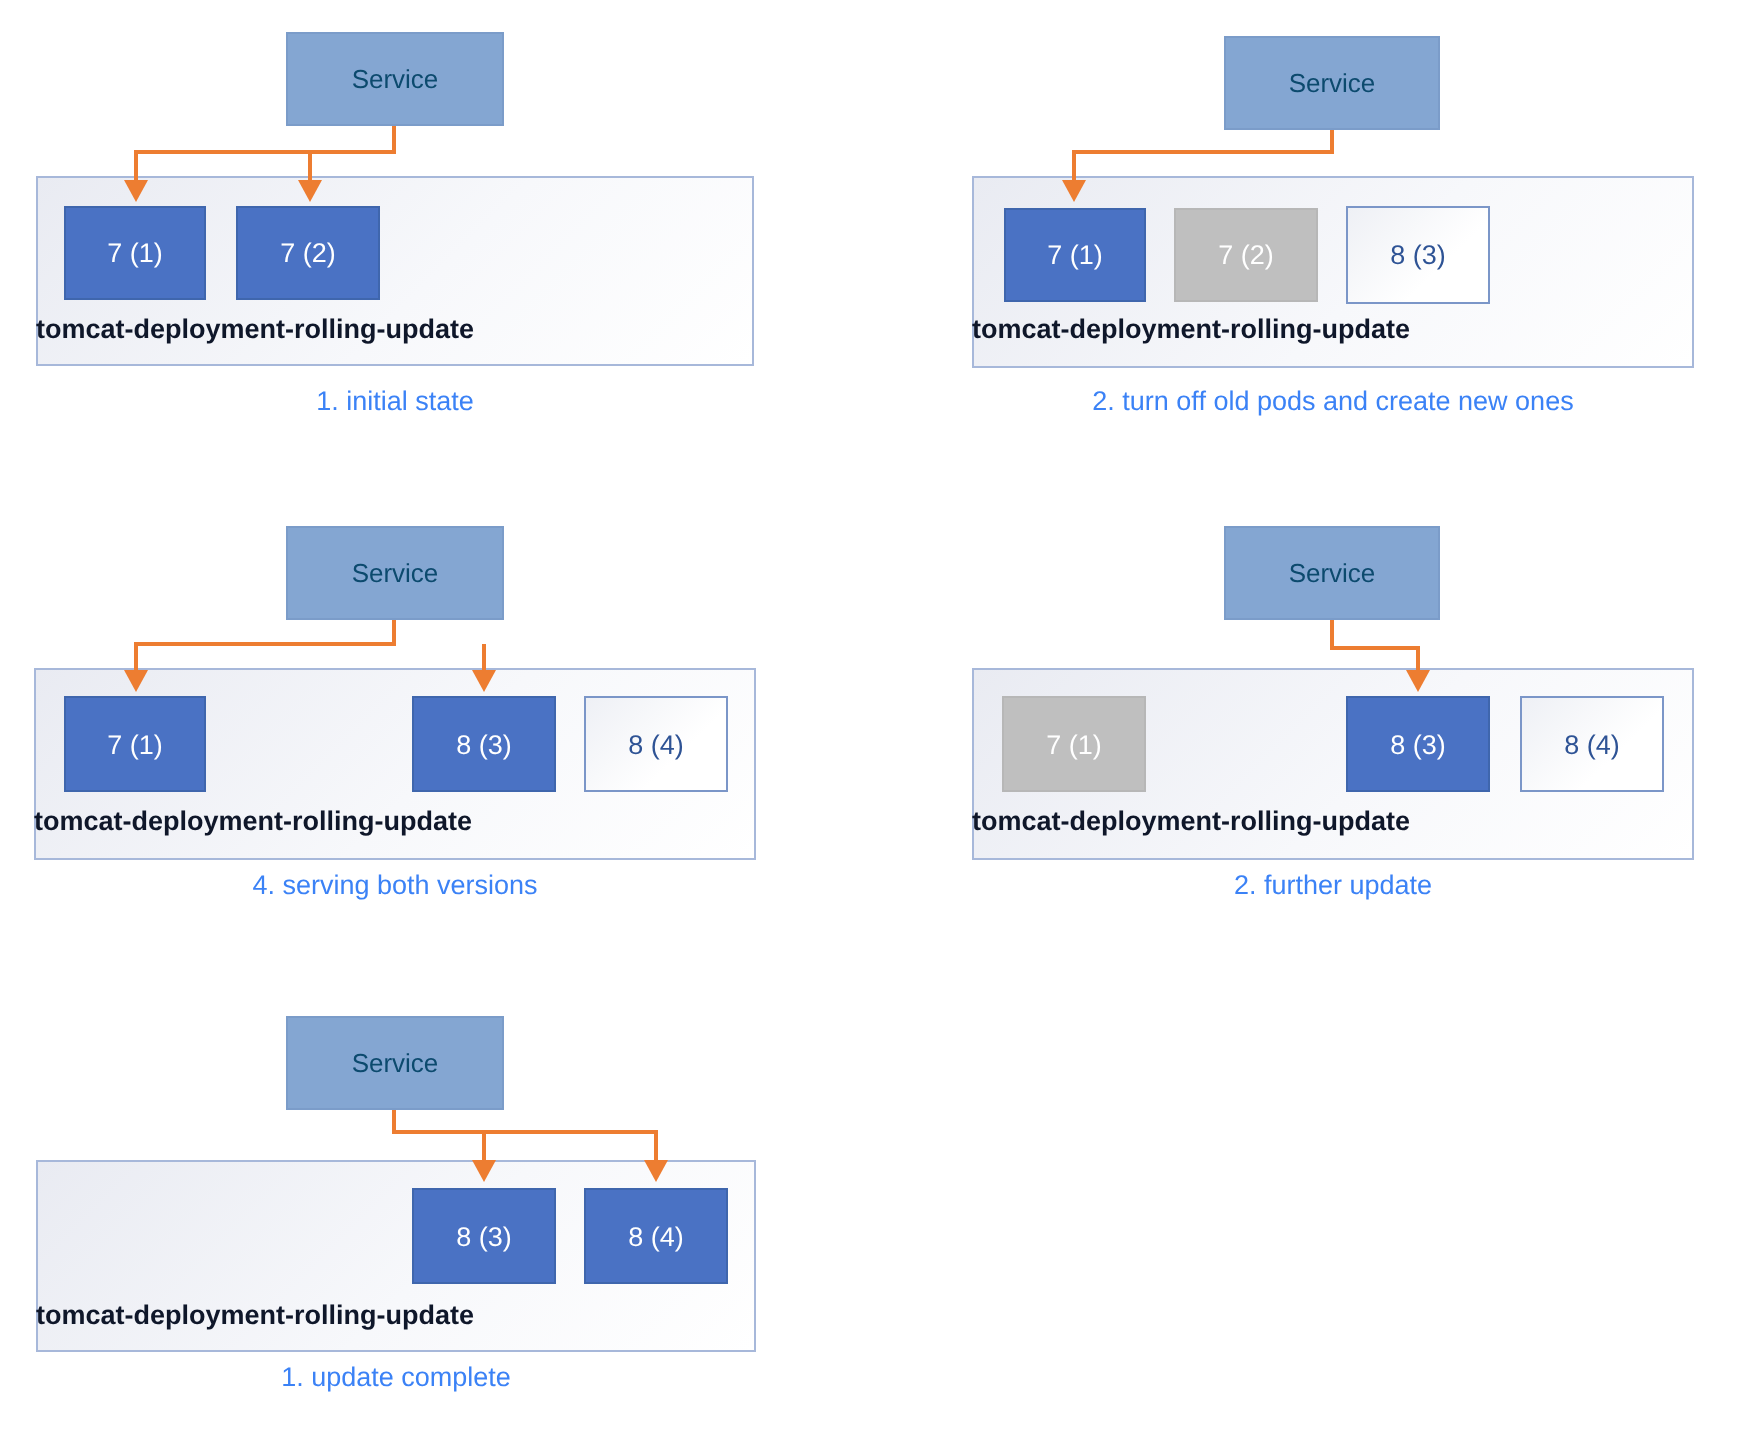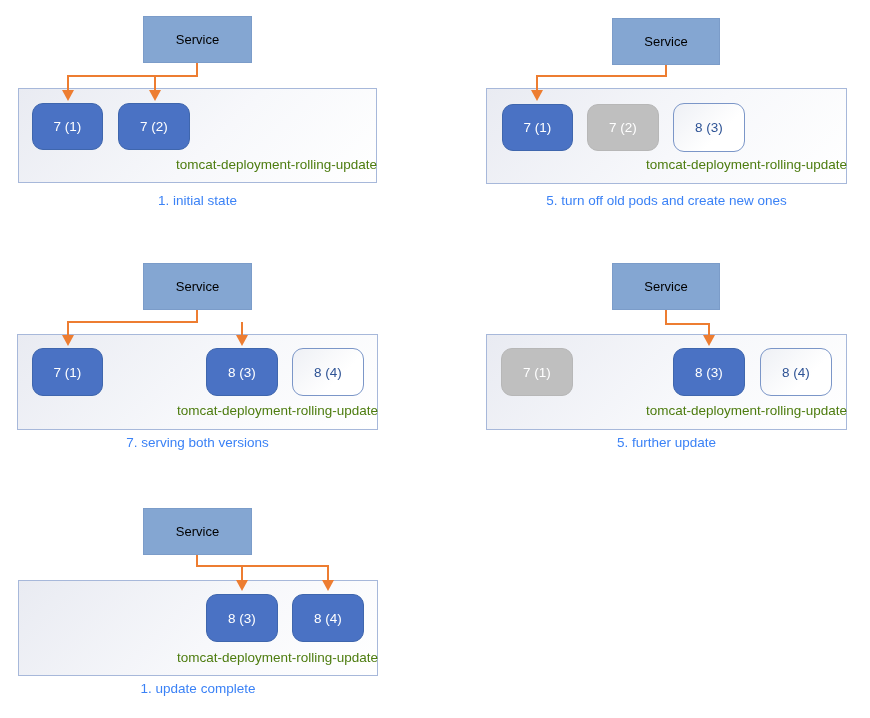--- a/index.html
+++ b/index.html
@@ -7,58 +7,58 @@
     position:relative;
     width:870px;height:718px;
     background:#ffffff;
     font-family:"Liberation Sans", sans-serif;
     overflow:hidden;
   }
   .service{
     position:absolute;
     background:#84a6d2;
     border:1px solid #7b9cc9;
-    color:#000000;
+    color:#0c4a6e;
     font-size:13px;
     display:flex;align-items:center;justify-content:center;
     box-sizing:border-box;
   }
   .deployment{
     position:absolute;
     background:linear-gradient(135deg,#e9ebf2 0%,#f7f8fb 55%,#ffffff 100%);
     border:1px solid #a7b8da;
     box-sizing:border-box;
   }
   .pod{
     position:absolute;
     display:flex;align-items:center;justify-content:center;
     font-size:13.5px;
     box-sizing:border-box;
-    border-radius:11px;
   }
   .pod-active{
     background:#4a72c4;
     border:1px solid #3f66ad;
     color:#ffffff;
   }
   .pod-stopped{
     background:#bfbfbf;
     border:1px solid #b7b7b7;
     color:#ffffff;
   }
   .pod-pending{
     background:linear-gradient(135deg,#eef0f5 0%,#ffffff 65%);
     border:1px solid #7b96c8;
     color:#2e5395;
   }
   .dep-label{
     position:absolute;
-    text-align:right;
-    color:#4d7c0f;
+    text-align:left;
+    color:#0f172a;
     font-size:13.5px;
+    font-weight:bold;
   }
   .caption{
     position:absolute;
     text-align:center;
     color:#3b82f6;
     font-size:13.5px;
   }
   .connector-overlay{
     position:absolute;left:0;top:0;
     pointer-events:none;
@@ -92,57 +92,57 @@
     <div class="pod pod-active" style="left:502px;top:104px;width:71px;height:47px">
       <span>7 (1)</span>
     </div>
     <div class="pod pod-stopped" style="left:587px;top:104px;width:72px;height:47px">
       <span>7 (2)</span>
     </div>
     <div class="pod pod-pending" style="left:673px;top:103px;width:72px;height:49px">
       <span>8 (3)</span>
     </div>
     <div class="dep-label" style="left:486px;top:157px;width:361px">tomcat-deployment-rolling-update</div>
-    <div class="caption" style="left:486px;top:193px;width:361px">5. turn off old pods and create new ones</div>
+    <div class="caption" style="left:486px;top:193px;width:361px">2. turn off old pods and create new ones</div>
   </div>
 
   <div>
     <div class="service" style="left:143px;top:263px;width:109px;height:47px">
       <span>Service</span>
     </div>
     <div class="deployment" style="left:17px;top:334px;width:361px;height:96px"></div>
     <div class="pod pod-active" style="left:32px;top:348px;width:71px;height:48px">
       <span>7 (1)</span>
     </div>
     <div class="pod pod-active" style="left:206px;top:348px;width:72px;height:48px">
       <span>8 (3)</span>
     </div>
     <div class="pod pod-pending" style="left:292px;top:348px;width:72px;height:48px">
       <span>8 (4)</span>
     </div>
     <div class="dep-label" style="left:17px;top:403px;width:361px">tomcat-deployment-rolling-update</div>
-    <div class="caption" style="left:17px;top:435px;width:361px">7. serving both versions</div>
+    <div class="caption" style="left:17px;top:435px;width:361px">4. serving both versions</div>
   </div>
 
   <div>
     <div class="service" style="left:612px;top:263px;width:108px;height:47px">
       <span>Service</span>
     </div>
     <div class="deployment" style="left:486px;top:334px;width:361px;height:96px"></div>
     <div class="pod pod-stopped" style="left:501px;top:348px;width:72px;height:48px">
       <span>7 (1)</span>
     </div>
     <div class="pod pod-active" style="left:673px;top:348px;width:72px;height:48px">
       <span>8 (3)</span>
     </div>
     <div class="pod pod-pending" style="left:760px;top:348px;width:72px;height:48px">
       <span>8 (4)</span>
     </div>
     <div class="dep-label" style="left:486px;top:403px;width:361px">tomcat-deployment-rolling-update</div>
-    <div class="caption" style="left:486px;top:435px;width:361px">5. further update</div>
+    <div class="caption" style="left:486px;top:435px;width:361px">2. further update</div>
   </div>
 
   <div>
     <div class="service" style="left:143px;top:508px;width:109px;height:47px">
       <span>Service</span>
     </div>
     <div class="deployment" style="left:18px;top:580px;width:360px;height:96px"></div>
     <div class="pod pod-active" style="left:206px;top:594px;width:72px;height:48px">
       <span>8 (3)</span>
     </div>

